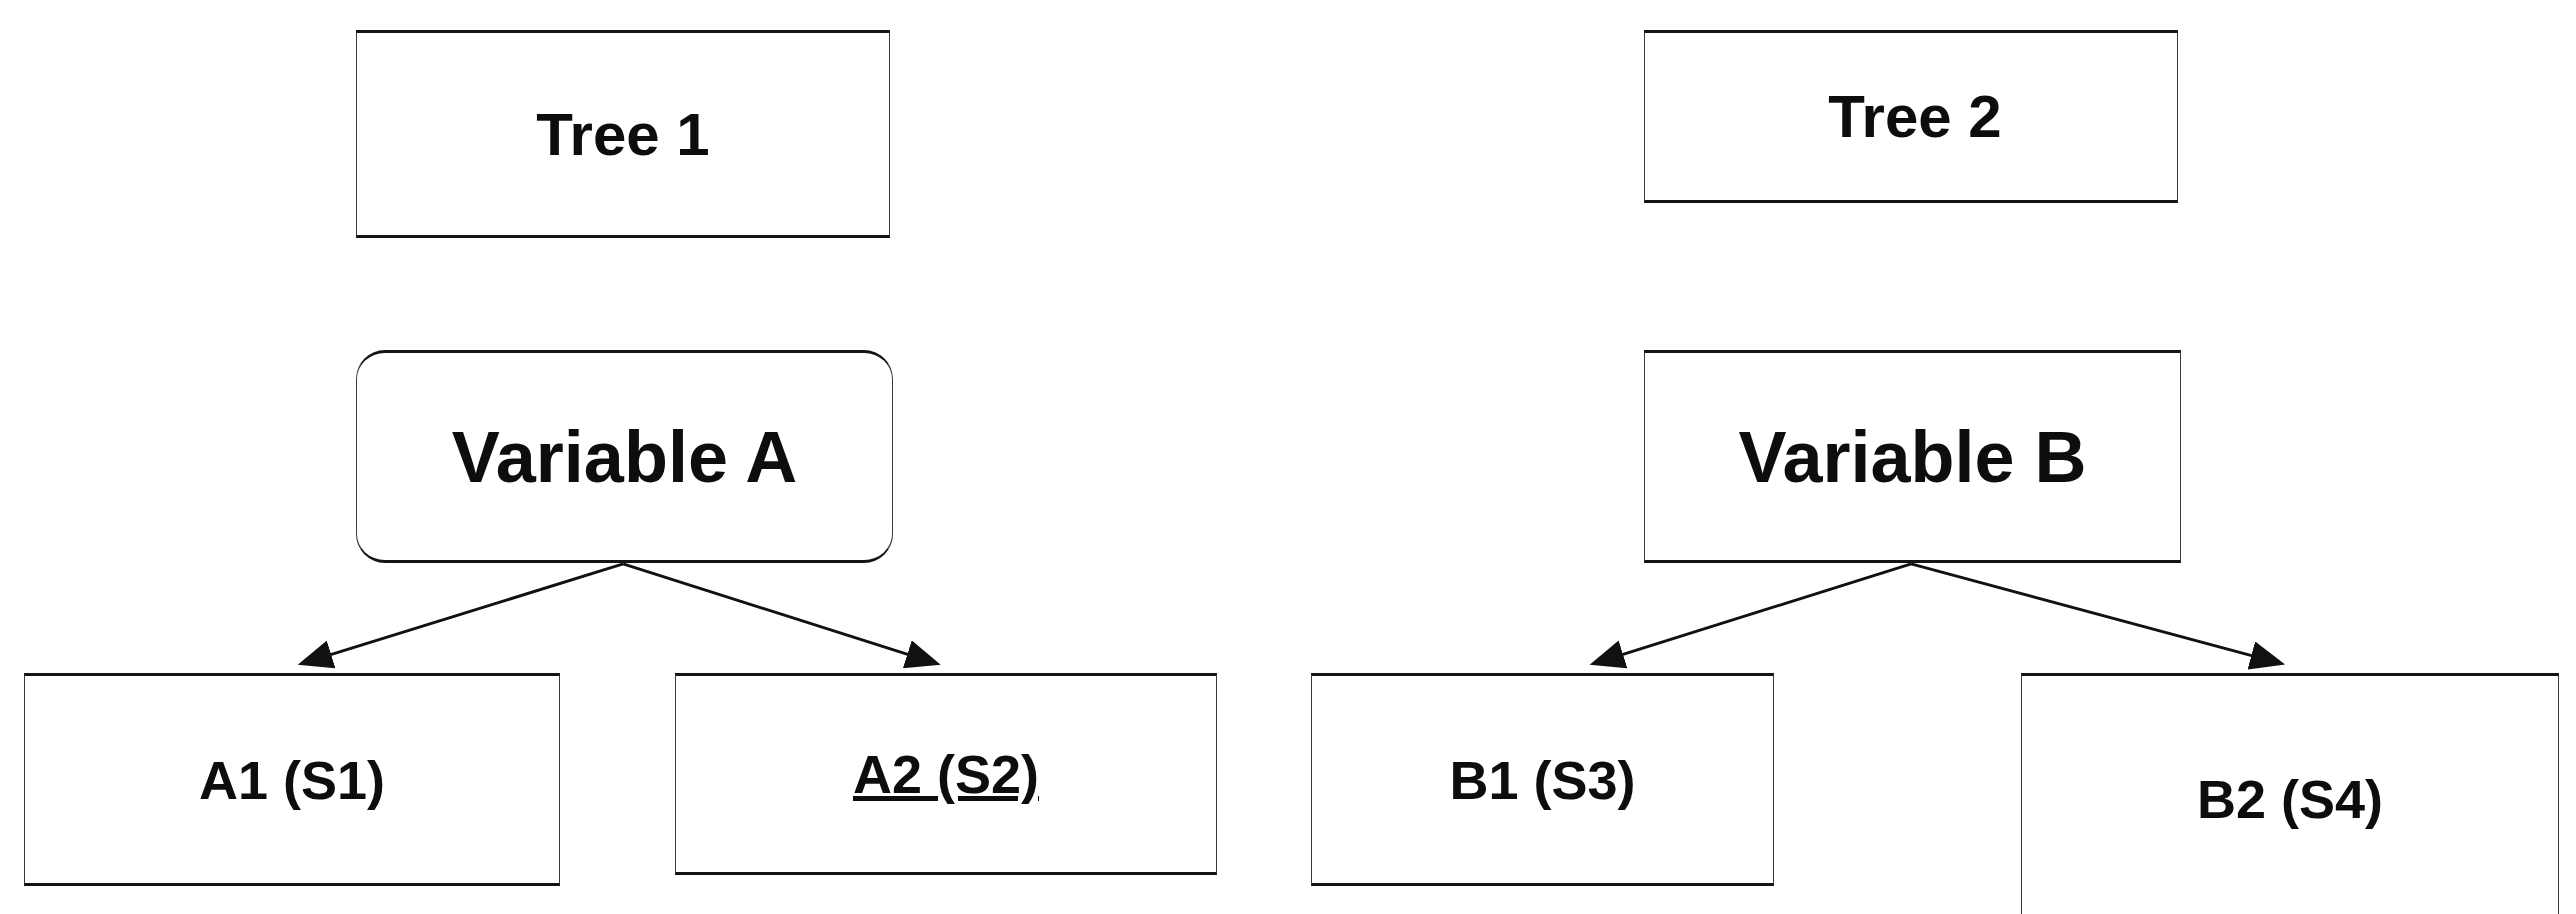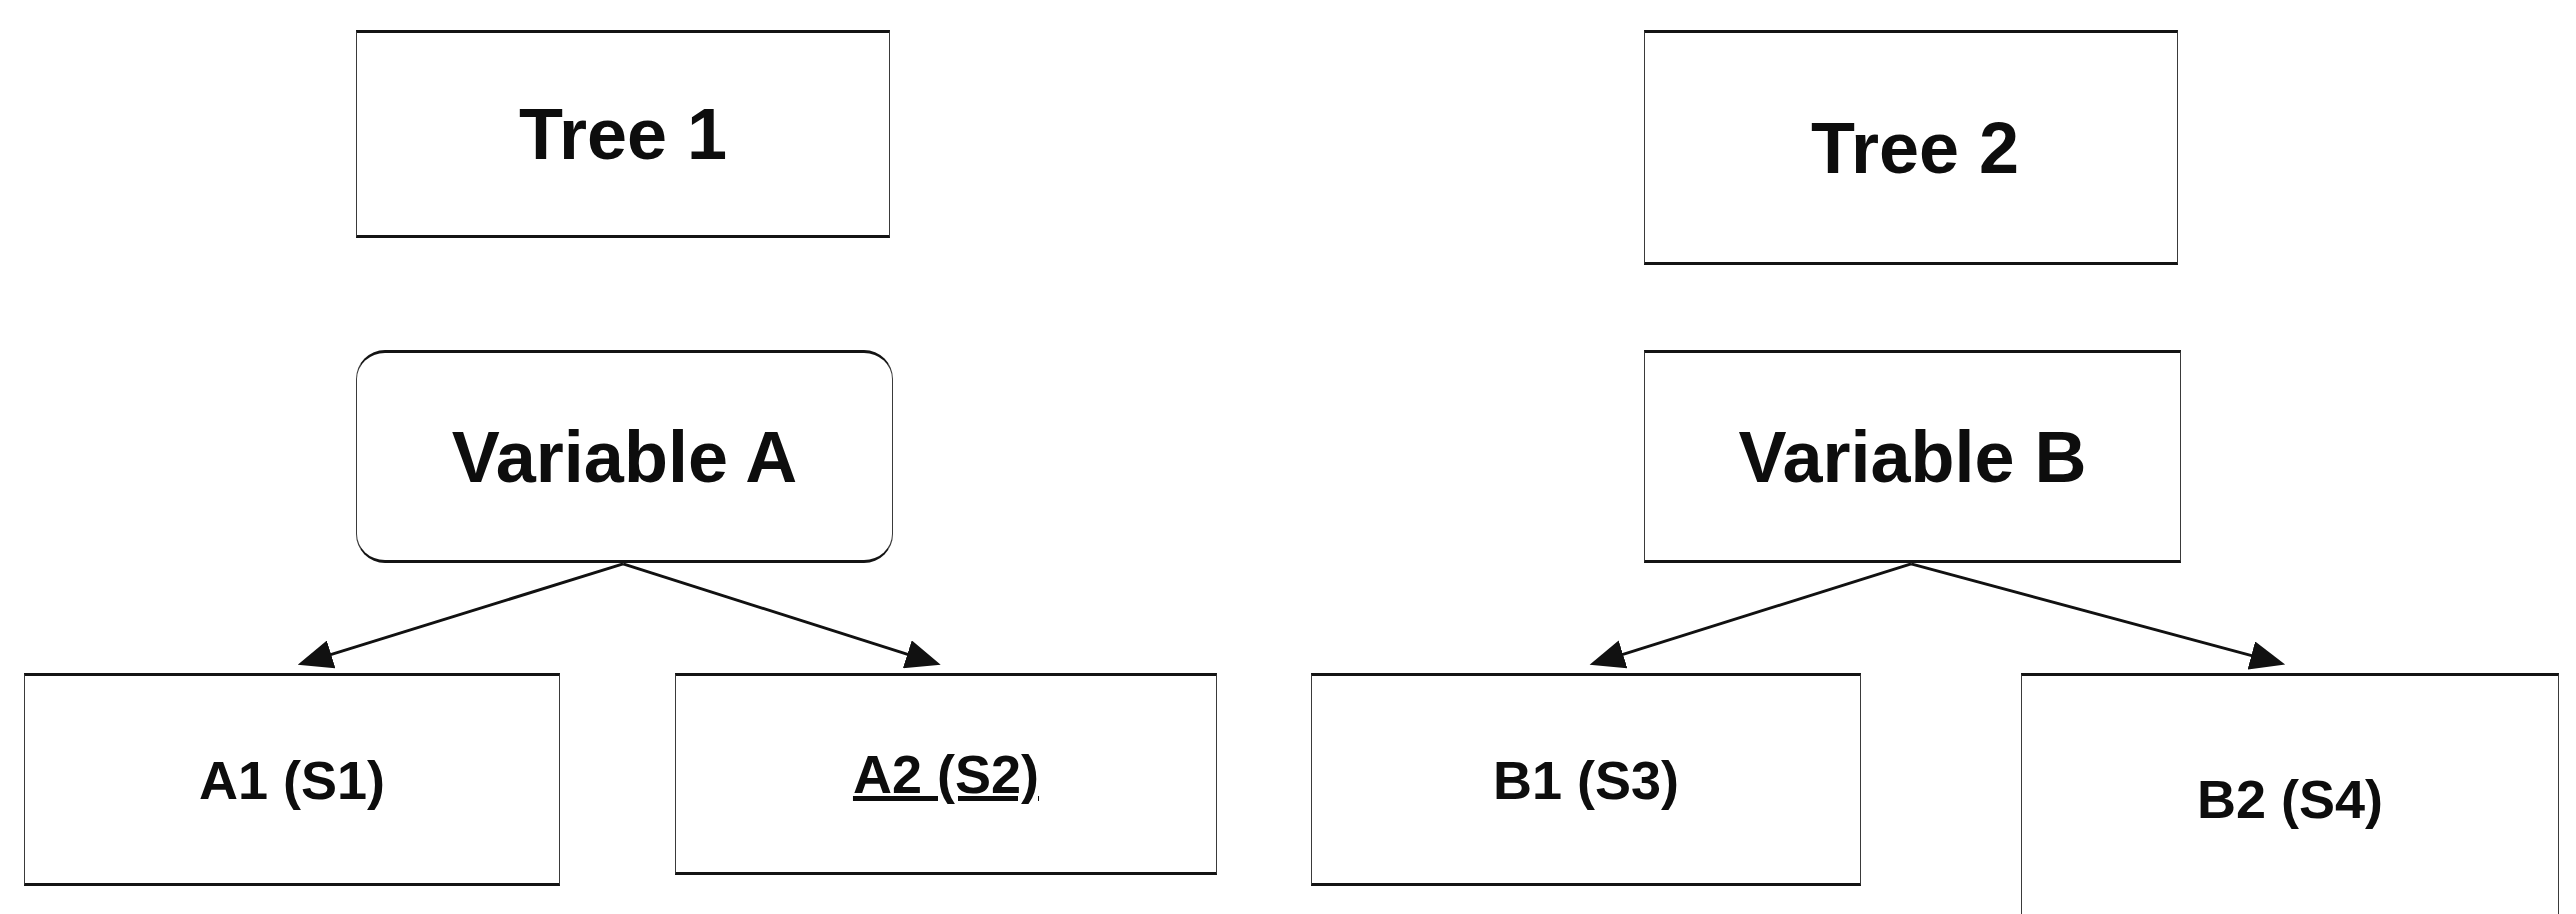--- a/index.html
+++ b/index.html
@@ -23,34 +23,34 @@
     border-top: 3.9px solid #141414;
     border-bottom: 3.9px solid #141414;
     display: flex;
     align-items: center;
     justify-content: center;
     box-sizing: border-box;
     color: #0d0d0d;
     font-weight: 700;
     white-space: nowrap;
   }
-  .tree-title { font-size: 72px; letter-spacing: 0px; justify-content: center; }
+  .tree-title { font-size: 60px; letter-spacing: 0px; justify-content: center; }
   .root-label { font-size: 72px; }
   .child-label { font-size: 54px; }
 
   
   #t1-title { left: 356px; top: 30px;  width: 534px; height: 208px; }
   #t1-root  { left: 356px; top: 350px; width: 537px; height: 213px; border-radius: 29px; }
   #t1-c0    { left: 24px;  top: 673px; width: 536px; height: 213px; }
   #t1-c1    { left: 675px; top: 673px; width: 542px; height: 202px; text-decoration: underline; }
 
   
-  #t2-title { left: 1644px; top: 30px;  width: 534px; height: 235px; padding-left: 8px; }
+  #t2-title { left: 1644px; top: 30px;  width: 534px; height: 173px; padding-left: 8px; }
   #t2-root  { left: 1644px; top: 350px; width: 537px; height: 213px; justify-content: center; }
-  #t2-c0    { left: 1311px; top: 673px; width: 550px; height: 213px; }
+  #t2-c0    { left: 1311px; top: 673px; width: 463px; height: 213px; }
   #t2-c1    { left: 2021px; top: 673px; width: 538px; height: 251px; }
 
   #connector-layer {
     position: absolute;
     left: 0; top: 0;
     width: 2576px;
     height: 915px;
     pointer-events: none;
   }
 </style>

